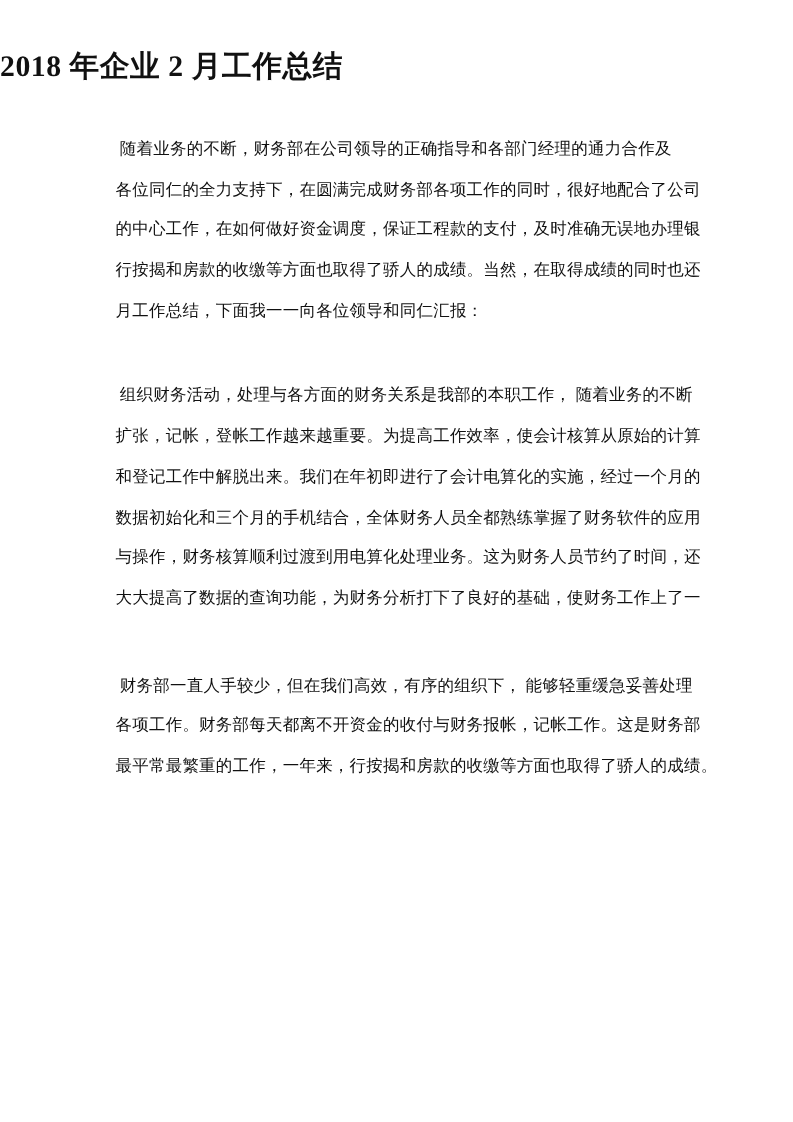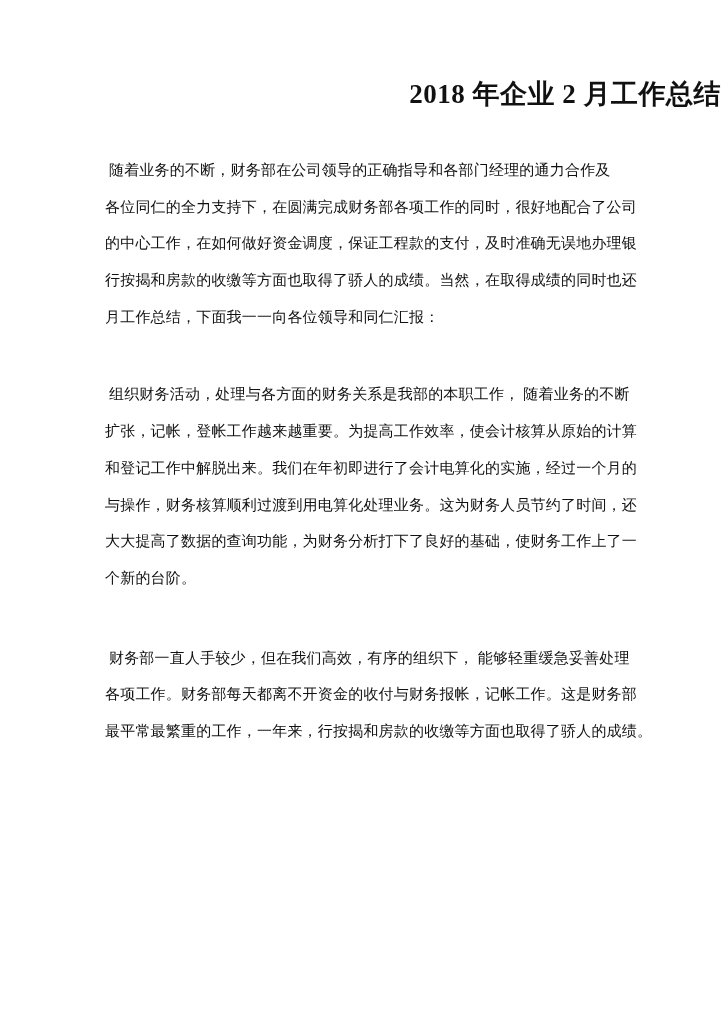--- a/index.html
+++ b/index.html
@@ -12,22 +12,22 @@
     width: 721px;
     height: 1020px;
     margin: 0;
     background: #ffffff;
     overflow: hidden;
     font-family: "Liberation Serif", "DejaVu Serif", serif;
     color: #111111;
   }
   .doc-title {
     margin: 0;
-    padding-top: 79px;
-    text-align: right;
+    padding-top: 45px;
+    text-align: left;
     font-size: 27px;
     font-weight: bold;
     line-height: 31px;
     white-space: pre;
     letter-spacing: 0.5px;
   }
   .doc-body {
     margin-left: 105px;
     width: 540px;
     font-size: 15px;
@@ -58,23 +58,23 @@
       <div class="line">的中心工作，在如何做好资金调度，保证工程款的支付，及时准确无误地办理银</div>
       <div class="line">行按揭和房款的收缴等方面也取得了骄人的成绩。当然，在取得成绩的同时也还</div>
       <div class="line">月工作总结，下面我一一向各位领导和同仁汇报：</div>
     </div>
 
 
     <div class="para-accounting">
       <div class="line"> 组织财务活动，处理与各方面的财务关系是我部的本职工作， 随着业务的不断</div>
       <div class="line">扩张，记帐，登帐工作越来越重要。为提高工作效率，使会计核算从原始的计算</div>
       <div class="line">和登记工作中解脱出来。我们在年初即进行了会计电算化的实施，经过一个月的</div>
+      <div class="line">数据初始化和三个月的手机结合，全体财务人员全都熟练掌握了财务软件的应用</div>
       <div class="line">与操作，财务核算顺利过渡到用电算化处理业务。这为财务人员节约了时间，还</div>
       <div class="line">大大提高了数据的查询功能，为财务分析打下了良好的基础，使财务工作上了一</div>
-      <div class="line">个新的台阶。</div>
     </div>
 
     <div class="para-daily">
       <div class="line"> 财务部一直人手较少，但在我们高效，有序的组织下， 能够轻重缓急妥善处理</div>
       <div class="line">各项工作。财务部每天都离不开资金的收付与财务报帐，记帐工作。这是财务部</div>
       <div class="line">最平常最繁重的工作，一年来，行按揭和房款的收缴等方面也取得了骄人的成绩。</div>
     </div>
 
   </div>
 </div>

